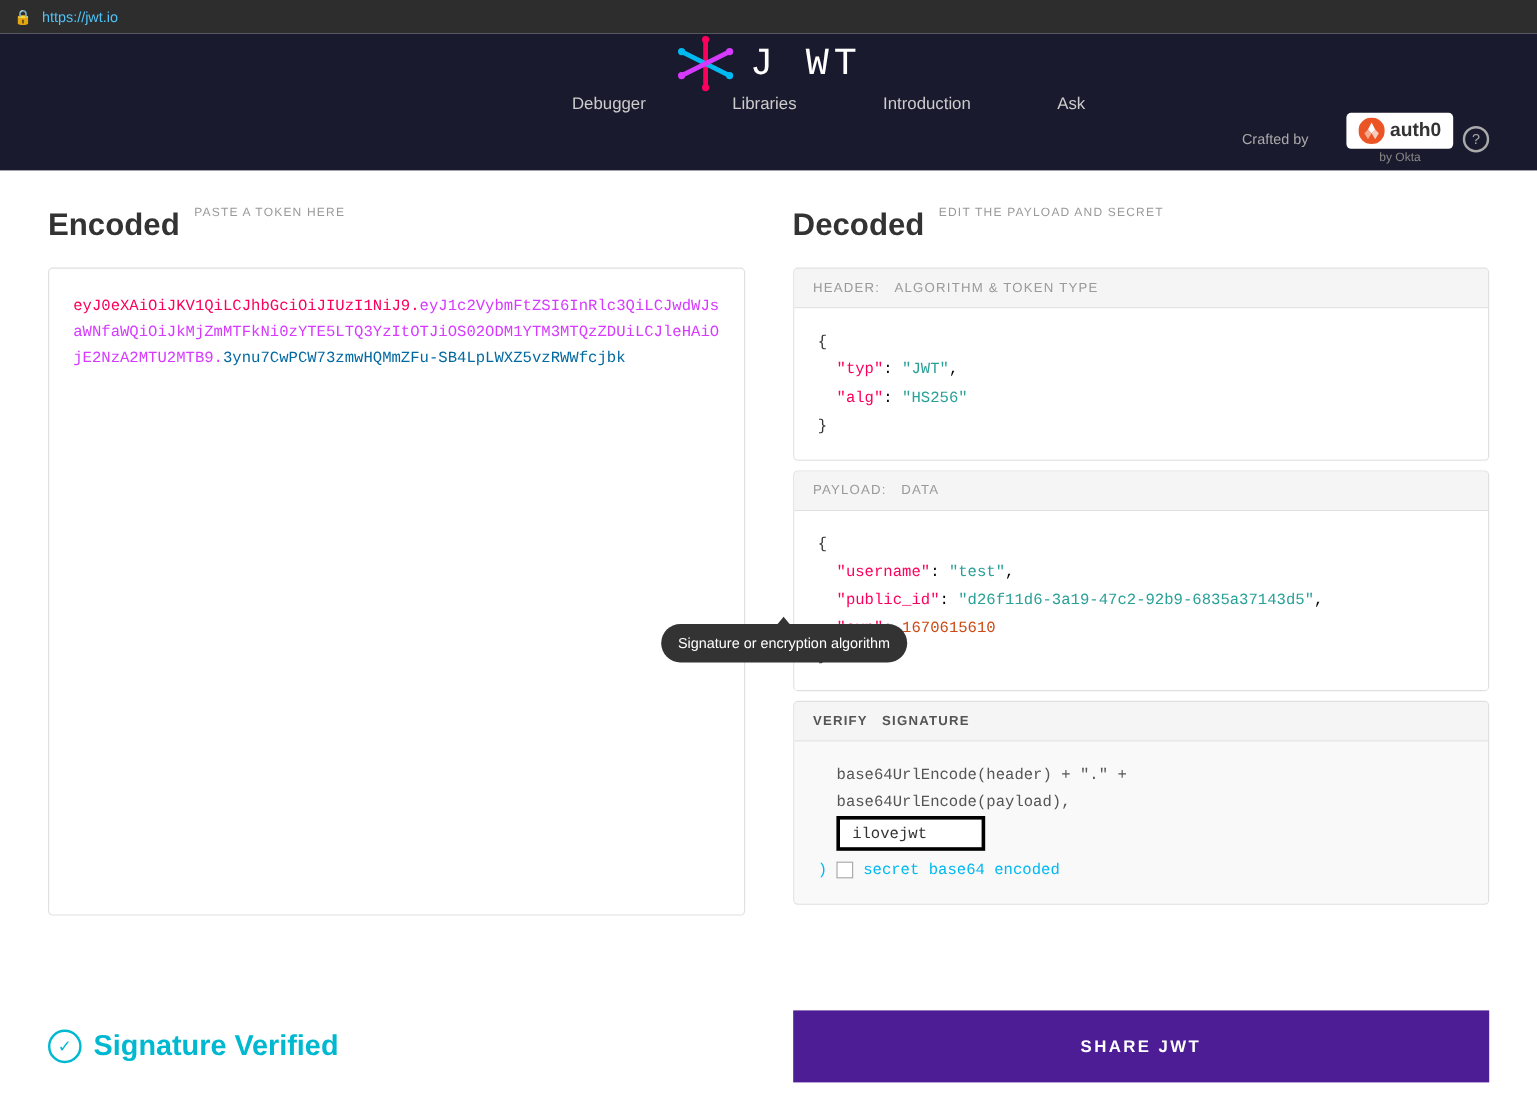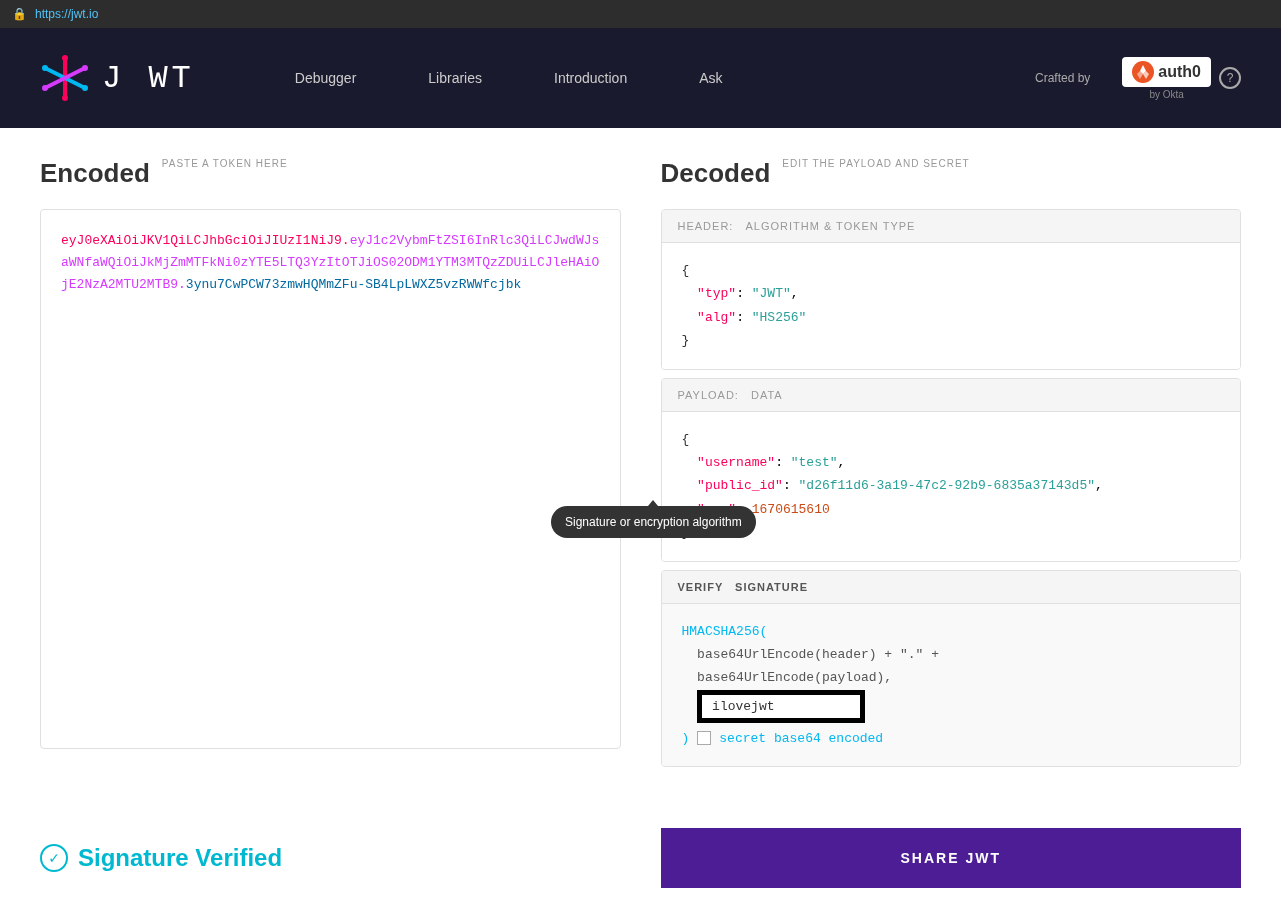--- a/index.html
+++ b/index.html
@@ -13,25 +13,26 @@
       align-items: center;
       padding: 0 12px;
       gap: 8px;
     }
     .lock-icon { color: #aaa; font-size: 12px; }
     .browser-url { color: #4fc3f7; font-size: 12px; text-decoration: none; }
 
     
     .navbar {
       background: #1a1a2e;
-      height: 100px;
+      height: 114px;
       display: flex;
       align-items: center;
       padding: 0 40px;
       position: relative;
+      flex-direction: column;
     }
     .logo-area {
       display: flex;
       align-items: center;
       gap: 12px;
     }
     .logo-icon {
       width: 50px;
       height: 50px;
     }
@@ -226,26 +227,26 @@
     .verify-content {
       padding: 16px 20px;
       font-family: 'Courier New', monospace;
       font-size: 13px;
       line-height: 1.8;
       background: #f9f9f9;
     }
     .verify-func { color: #00b9f1; }
     .verify-line { color: #555; }
     .secret-input {
-      border: 5px solid #000000;
+      border: 3px solid #000000;
       padding: 4px 10px;
       font-family: 'Courier New', monospace;
       font-size: 13px;
       color: #333;
-      width: 168px;
+      width: 124px;
       outline: none;
     }
     .checkbox-row {
       display: flex;
       align-items: center;
       gap: 8px;
       color: #00b9f1;
       font-family: 'Courier New', monospace;
       font-size: 13px;
     }
@@ -398,23 +399,20 @@
         <span class="json-bracket">}</span>
       </div>
     </div>
 
     <div class="verify-section">
       <div class="verify-header">
         <span>VERIFY</span>
         <span style="margin-left:8px;">SIGNATURE</span>
       </div>
       <div class="verify-content">
-        <div>
-          <span class="verify-func">HMACSHA256(</span>
-        </div>
         <div>
           &nbsp;&nbsp;<span class="verify-line">base64UrlEncode(header) + "." +</span>
         </div>
         <div>
           &nbsp;&nbsp;<span class="verify-line">base64UrlEncode(payload),</span>
         </div>
         <div>
           &nbsp;&nbsp;<input class="secret-input" type="text" value="ilovejwt" style="">
         </div>
         <div class="checkbox-row" style="margin-top:4px;">

